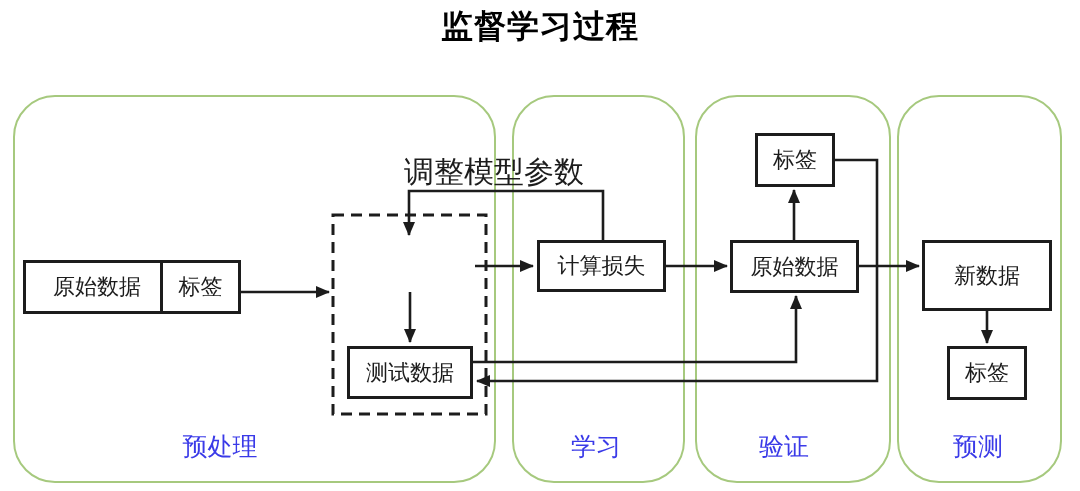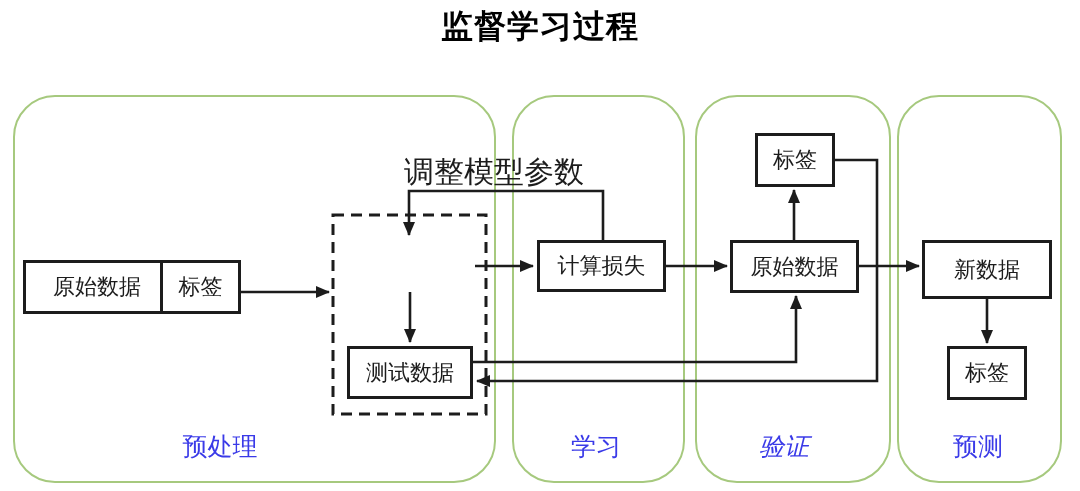--- a/index.html
+++ b/index.html
@@ -29,21 +29,21 @@
   .stage-2{left:695px;top:95px;width:192px;height:384px;}
   .stage-3{left:897px;top:95px;width:161px;height:384px;}
   .stage-label{
     position:absolute;top:430px;
     transform:translateX(-50%);
     font-size:25px;color:#3a3ae8;
     z-index:3;white-space:nowrap;
   }
   .stage-label-0{left:220px;}
   .stage-label-1{left:596px;}
-  .stage-label-2{left:784px;font-style:italic;}
+  .stage-label-2{left:784px;}
   .stage-label-3{left:978px;}
   .arrows{
     position:absolute;left:0;top:0;width:1080px;height:491px;
     z-index:2;
   }
   .node{
     position:absolute;
     box-sizing:border-box;
     border:3px solid #1c1c1c;
     background:#ffffff;
@@ -60,21 +60,21 @@
     display:flex;align-items:center;justify-content:center;
     box-sizing:border-box;white-space:nowrap;
   }
   .raw-cell-data{width:129px;border-right:3px solid #1c1c1c;}
   .raw-cell-tag{flex:1;}
   .node-train{left:344px;top:239px;width:131px;height:53px;}
   .node-test{left:347px;top:346px;width:126px;height:53px;}
   .node-loss{left:537px;top:240px;width:129px;height:52px;}
   .node-final{left:730px;top:240px;width:129px;height:53px;}
   .node-vtag{left:755px;top:133px;width:80px;height:54px;}
-  .node-new{left:922px;top:240px;width:130px;height:59px;}
+  .node-new{left:922px;top:240px;width:130px;height:71px;}
   .node-ptag{left:947px;top:346px;width:80px;height:54px;}
   .annotation{
     position:absolute;left:494px;top:152px;
     transform:translateX(-50%);
     font-size:30px;color:#1c1c1c;
     z-index:3;white-space:nowrap;
   }
 </style>
 </head>
 <body>

